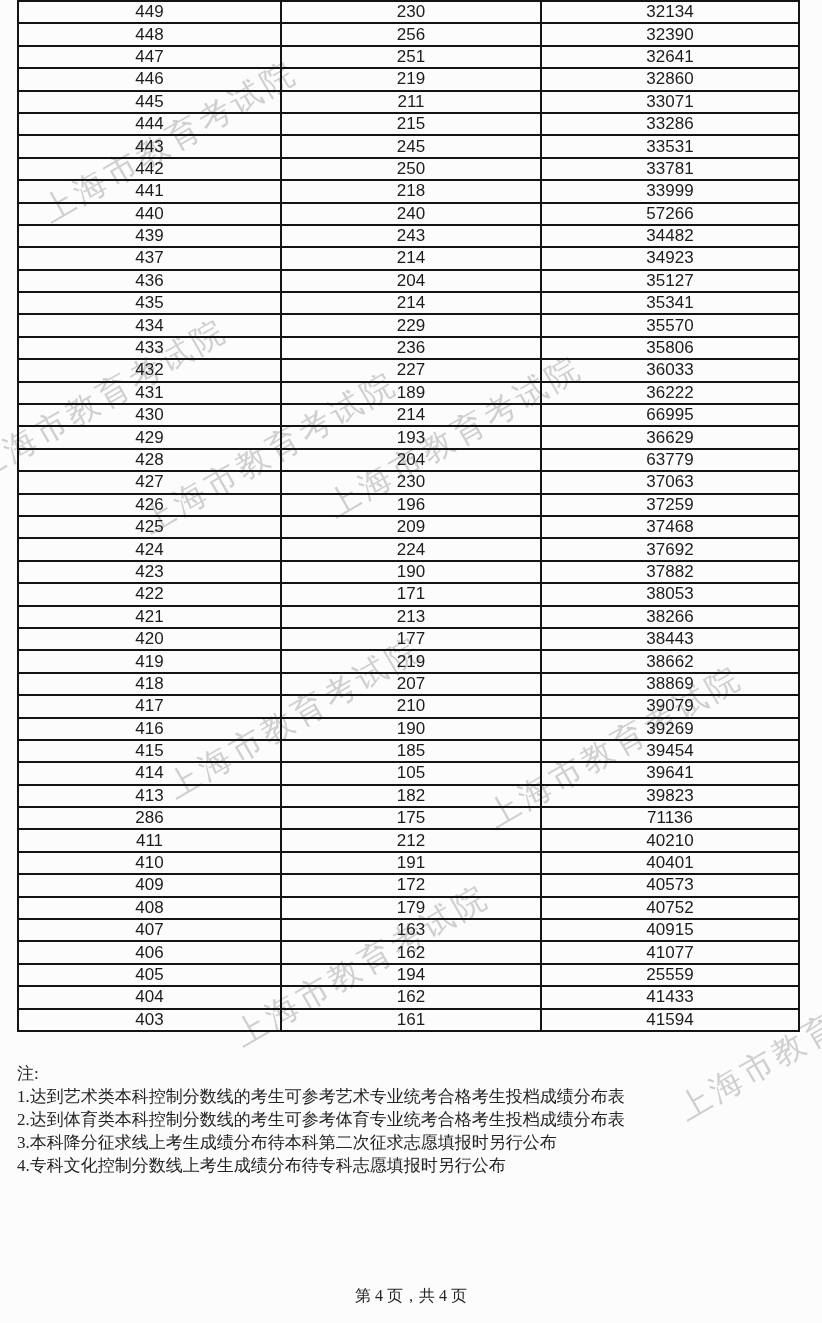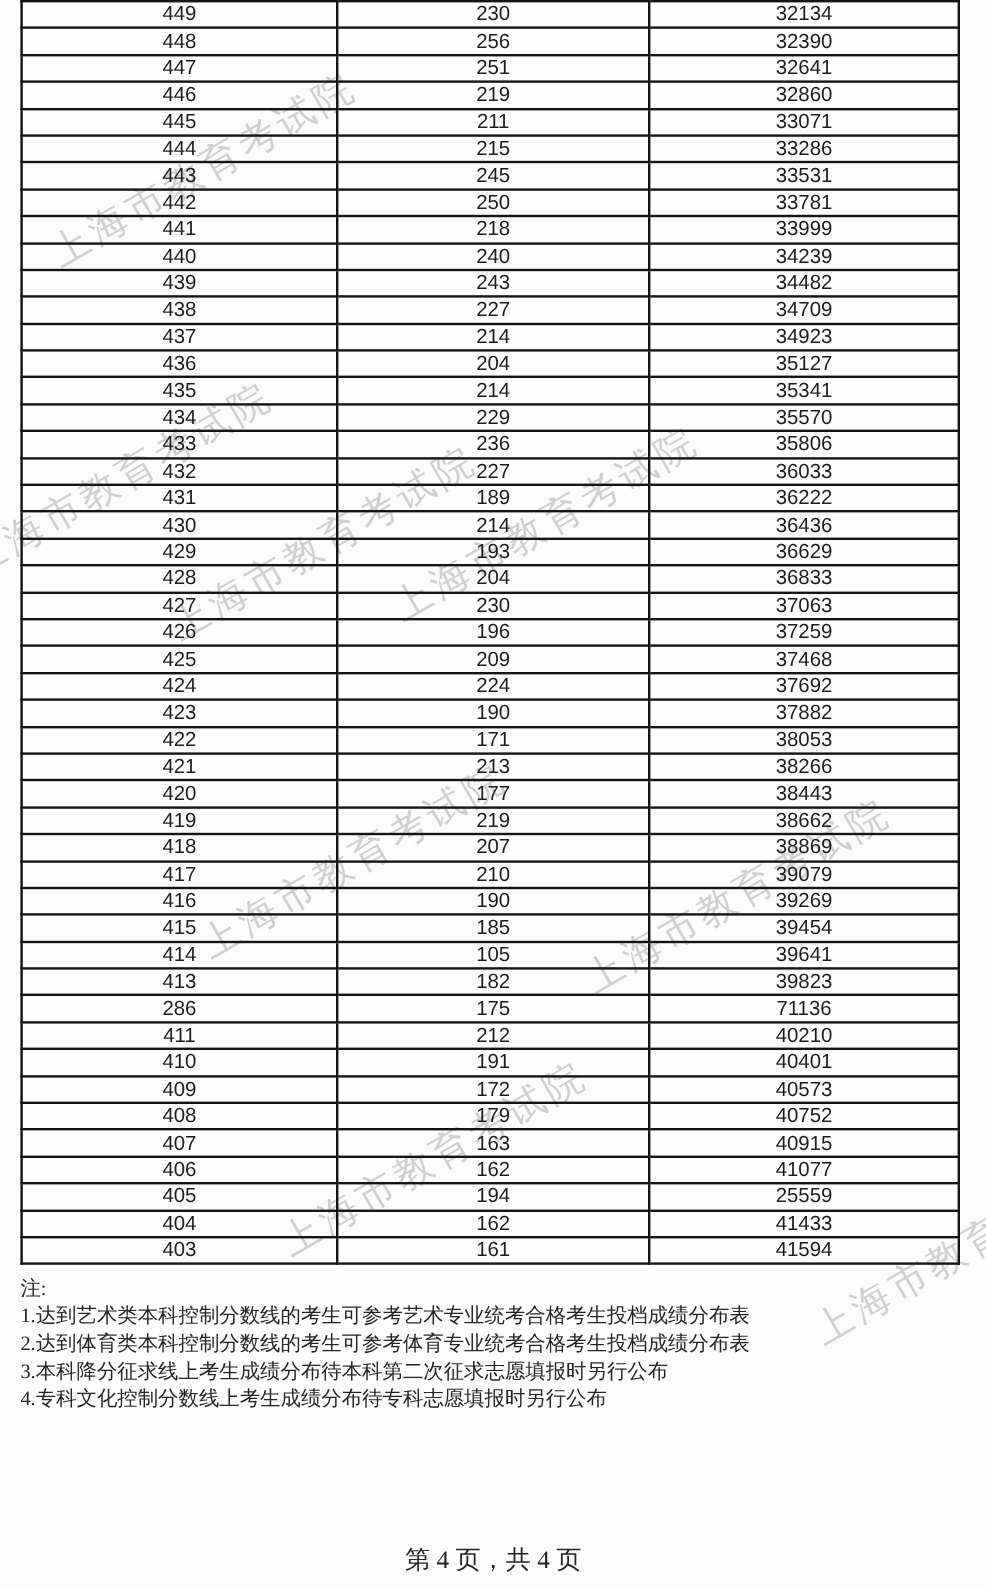--- a/index.html
+++ b/index.html
@@ -56,21 +56,21 @@
     color: #242424;
   }
   .footer {
     position: absolute;
     left: 0;
     top: 1286px;
     width: 100%;
     text-align: center;
     z-index: 2;
     font-family: "Liberation Serif", serif;
-    font-size: 21px;
+    font-size: 16px;
     color: #242424;
   }
 </style>
 </head>
 <body>
 
 <div class="page">
 
   <div>
     <span class="wm" style="left:170px;  top:142px;">上海市教育考试院</span>
@@ -131,33 +131,28 @@
       <td>33781</td>
     </tr>
         <tr>
       <td>441</td>
       <td>218</td>
       <td>33999</td>
     </tr>
         <tr>
       <td>440</td>
       <td>240</td>
-      <td>34239</td>
+      <td>57266</td>
     </tr>
         <tr>
       <td>439</td>
       <td>243</td>
       <td>34482</td>
     </tr>
         <tr>
-      <td>438</td>
-      <td>227</td>
-      <td>34709</td>
-    </tr>
-        <tr>
       <td>437</td>
       <td>214</td>
       <td>34923</td>
     </tr>
         <tr>
       <td>436</td>
       <td>204</td>
       <td>35127</td>
     </tr>
         <tr>
@@ -181,31 +176,31 @@
       <td>36033</td>
     </tr>
         <tr>
       <td>431</td>
       <td>189</td>
       <td>36222</td>
     </tr>
         <tr>
       <td>430</td>
       <td>214</td>
-      <td>36436</td>
+      <td>66995</td>
     </tr>
         <tr>
       <td>429</td>
       <td>193</td>
       <td>36629</td>
     </tr>
         <tr>
       <td>428</td>
       <td>204</td>
-      <td>36833</td>
+      <td>63779</td>
     </tr>
         <tr>
       <td>427</td>
       <td>230</td>
       <td>37063</td>
     </tr>
         <tr>
       <td>426</td>
       <td>196</td>
       <td>37259</td>

